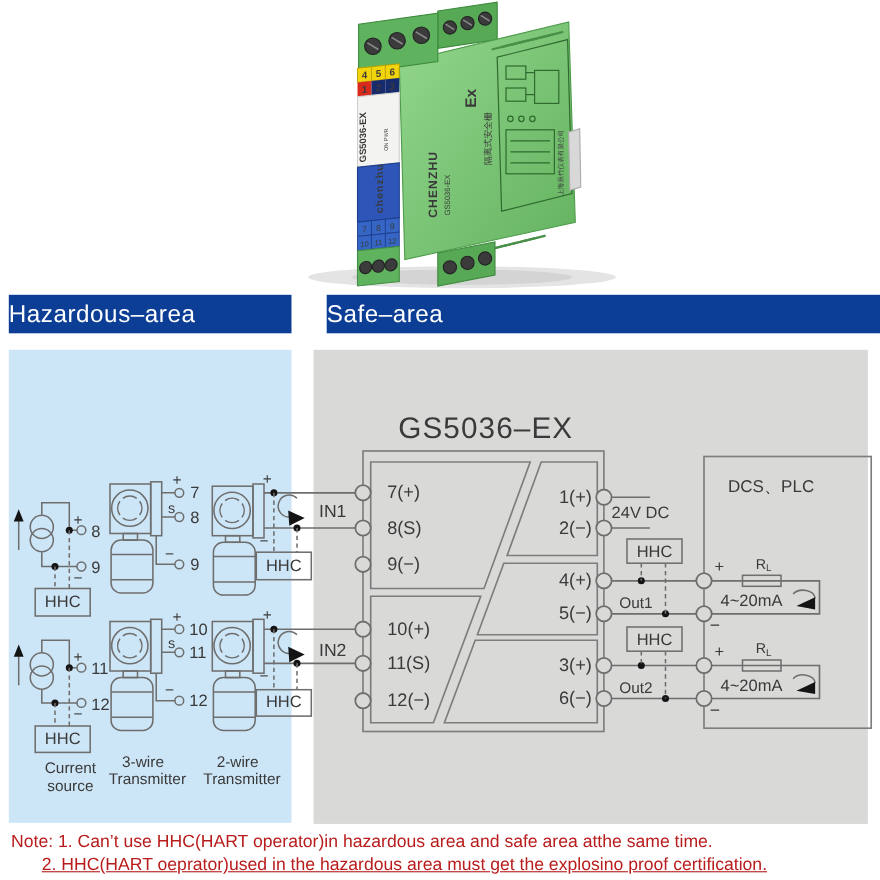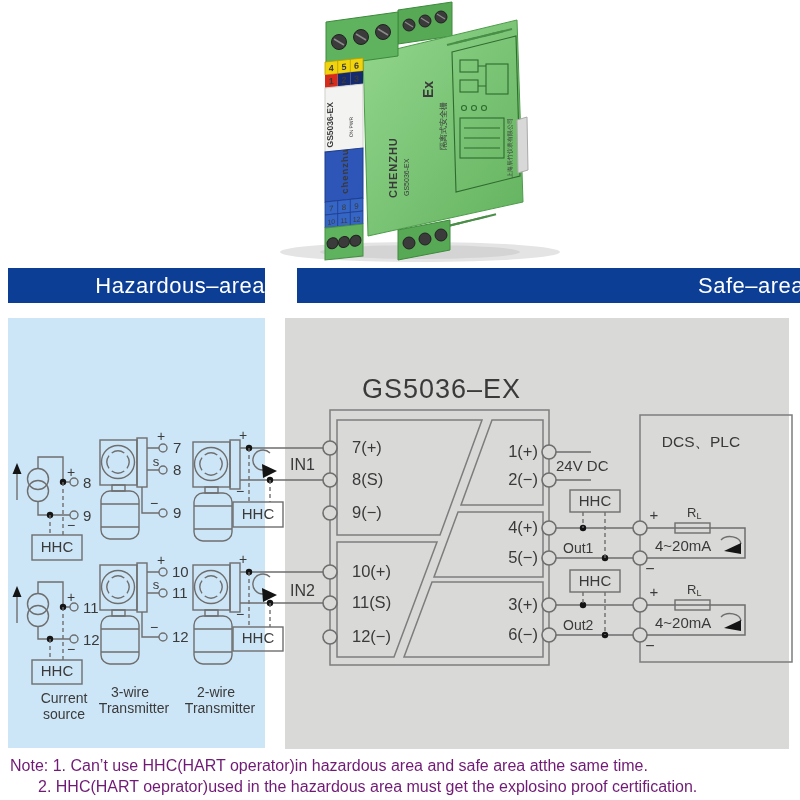--- a/index.html
+++ b/index.html
@@ -2,30 +2,30 @@
 <html><head>
 <meta charset="utf-8">
 <style>
   html,body{margin:0;padding:0;}
   body{
     width:800px;height:800px;position:relative;background:#ffffff;
     font-family:"Liberation Sans",sans-serif;overflow:hidden;
   }
   .hdr{
     position:absolute;top:268px;height:35px;background:#0c3e96;color:#ffffff;
-    font-size:22px;line-height:35px;text-align:right;letter-spacing:0.5px;
+    font-size:22px;line-height:35px;text-align:left;letter-spacing:0.5px;
   }
   #hdr-haz{left:8px;width:257px;}
   #hdr-safe{left:285px;width:507px;margin-left:12px;}
   #main-svg{position:absolute;left:0;top:0;}
   #notes{
-    position:absolute;left:10px;top:755px;width:784px;color:#701a75;
+    position:absolute;left:10px;top:755px;width:784px;color:#b91c1c;
     font-size:16px;line-height:21px;
   }
-  #notes .l2{margin-left:28px;}
+  #notes .l2{margin-left:28px;text-decoration:underline;}
   text{font-family:"Liberation Sans",sans-serif;fill:#3a3a3a;}
   .ln{stroke:#6e6e6e;stroke-width:1.5;fill:none;}
   .lnt{stroke:#6e6e6e;stroke-width:1.4;fill:none;}
   .dash{stroke:#6e6e6e;stroke-width:1.4;fill:none;stroke-dasharray:4 3;}
   .box{stroke:#7d7d7d;stroke-width:1.5;fill:none;}
   .term{stroke:#6e6e6e;stroke-width:1.6;fill:#d9d9d8;}
   .stub{stroke:#6e6e6e;stroke-width:1.4;fill:none;}
   .dot{fill:#141414;}
   .head{fill:#141414;}
 </style>

